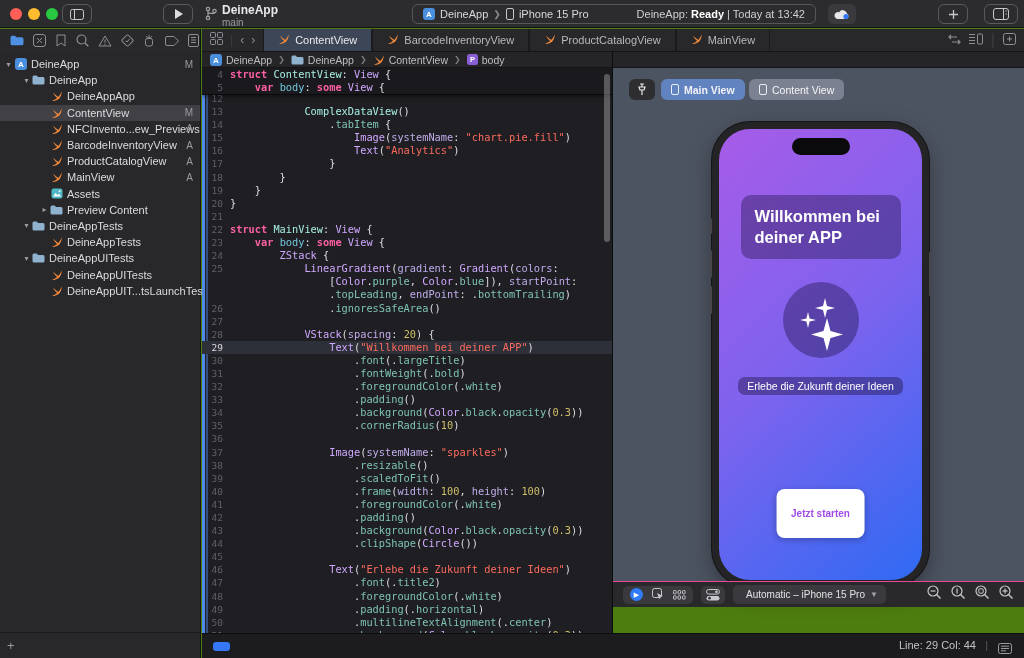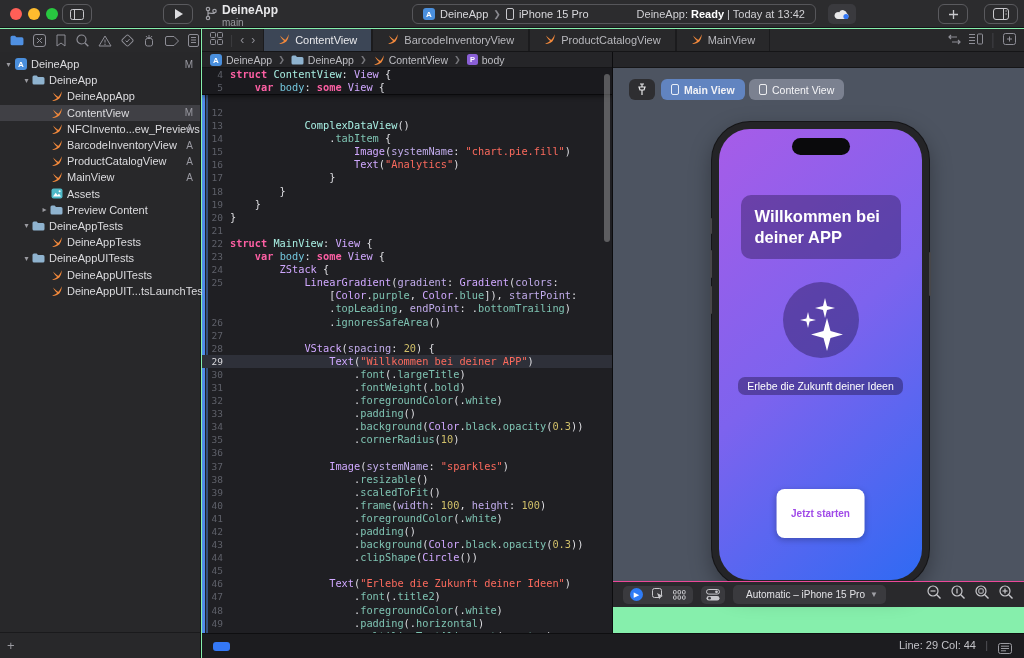--- a/index.html
+++ b/index.html
@@ -1,18 +1,18 @@
 <!DOCTYPE html>
 <html><head>
 <meta charset="utf-8">
 <style>
   * { margin:0; padding:0; box-sizing:border-box; }
   html,body { width:1024px; height:658px; background:#000; overflow:hidden;
     font-family:"Liberation Sans", sans-serif; }
-  .window { position:absolute; inset:0; width:1024px; height:658px; background:#86efac; }
+  .window { position:absolute; inset:0; width:1024px; height:658px; background:#4d7c0f; }
 
   
   .toolbar { position:absolute; left:0; top:0; width:1024px; height:28px; background:#2c2c2e; border-bottom:1px solid #151517; }
   .tl { position:absolute; top:8px; width:12px; height:12px; border-radius:50%; }
   .tl.red{ left:10px; background:#ff5f57;} .tl.yel{ left:28px; background:#febc2e;} .tl.grn{ left:46px; background:#28c840;}
   .tbtn { position:absolute; top:4px; height:20px; border:1px solid #5a5a5e; border-radius:6px; display:flex; align-items:center; justify-content:center; color:#c8c8cc; background:transparent; }
   .tbtn svg{ display:block; }
   .proj-title { position:absolute; left:222px; top:3px; }
   .proj-title .t1{ font-size:12px; font-weight:bold; color:#e8e8ea; }
   .proj-title .t2{ font-size:10px; color:#9a9aa0; }
@@ -50,21 +50,21 @@
   .filterbar { position:absolute; left:0; top:632px; width:201px; height:26px; background:#28282a; border-top:1px solid #1a1a1c; border-right:1px solid #121214; display:flex; align-items:center; padding:0 7px; gap:6px; }
   .filterbar .plus { color:#9a9aa0; font-size:13px; }
   .filterfield { flex:1; height:16px; border:1px solid #47474c; border-radius:8px; display:flex; align-items:center; padding:0 5px; gap:4px; color:#76767e; font-size:10px; }
   .filterfield .fico { color:#8e8e96; }
   .filterfield .right { margin-left:auto; display:flex; gap:4px; color:#8e8e96; }
 
   
   .editor { position:absolute; left:202px; top:68px; width:410px; height:565px; background:#1f1f23; overflow:hidden; }
   .changebar { position:absolute; left:0; top:0; width:3px; height:565px; background:#4f8ae8; }
   .changebar2 { position:absolute; left:4px; top:0; width:2px; height:565px; background:#35507e; }
-  .codewrap { position:absolute; left:0; top:38px; width:410px; }
+  .codewrap { position:absolute; left:0; top:24px; width:410px; }
   .sticky { position:absolute; left:0; top:0; width:410px; background:#1a1a1e; border-bottom:1px solid #0a0a0c; box-shadow:0 2px 4px rgba(0,0,0,.4); z-index:3; }
   .crow { display:flex; height:13.1px; line-height:13.1px; font-family:"DejaVu Sans Mono","Liberation Mono",monospace; font-size:10.3px; white-space:pre; }
   .crow.hl { background:#2e3039; }
   .crow .ln { width:28px; flex:none; text-align:right; color:#5e6069; padding-right:7px; font-size:9.5px; }
   .crow.hl .ln { color:#d8d8dc; }
   .crow .ctext { flex:1; overflow:hidden; }
   .tk-p{color:#dfdfe3} .tk-k{color:#fc5fa3;font-weight:bold} .tk-t{color:#d0a8ff}
   .tk-c{color:#a8efe3} .tk-pr{color:#73c6dd} .tk-m{color:#7ec3b2}
   .tk-l{color:#c0abea} .tk-s{color:#fc6a5d} .tk-n{color:#d0bf69}
   .vscroll { position:absolute; right:2px; top:6px; width:6px; height:168px; border-radius:3px; background:rgba(255,255,255,.28); z-index:4; }

